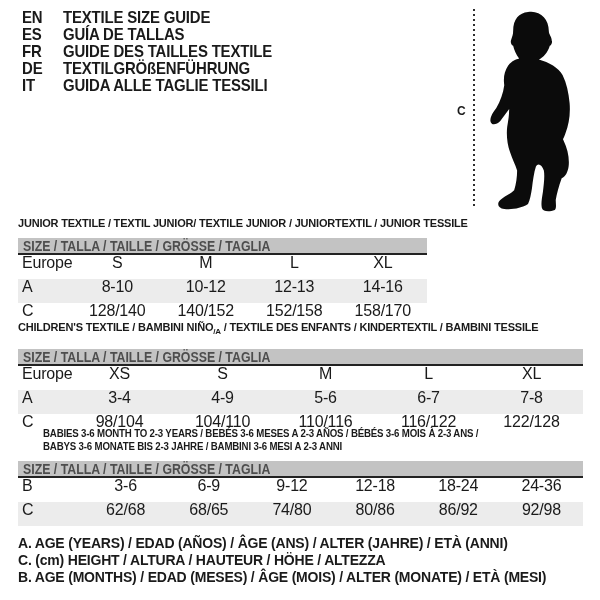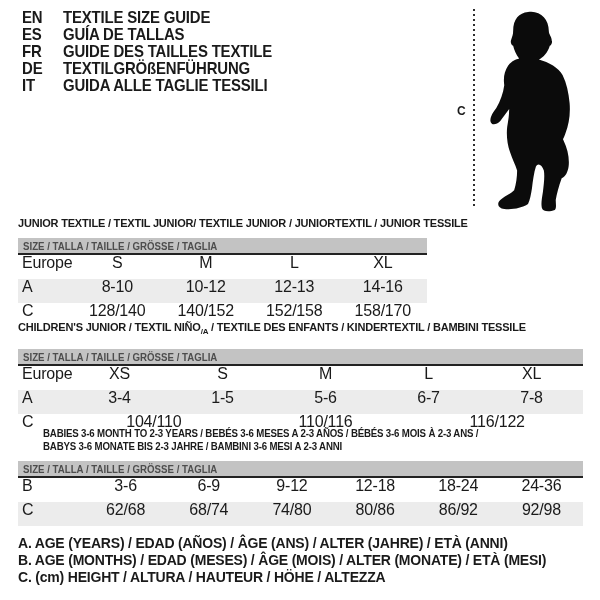--- a/index.html
+++ b/index.html
@@ -24,21 +24,21 @@
   .baby-svg{left:483px;top:8px;}
 
   
   .sec-h{font-size:11px;font-weight:bold;letter-spacing:-0.2px;line-height:13px;}
   .sec-h sub{font-size:8px;}
 
   
   .tbl{left:18px;}
   .bar{
     height:17px;line-height:17px;background:#c3c3c3;color:#4d4d4d;
-    font-size:11px;font-weight:bold;padding-left:5px;
+    font-size:14px;font-weight:bold;padding-left:5px;
     border-bottom:2px solid #222222;box-sizing:border-box;
   }
   .bar .condensed{display:inline-block;}
   .row{display:flex;height:24px;line-height:16px;font-size:16px;letter-spacing:-0.2px;}
   .row.alt{background:#ececec;}
   .c0{padding-left:4px;text-align:left;box-sizing:border-box;}
   .c{flex:1;text-align:center;}
   .w-junior .c0{width:55px;}
   .w-children .c0{width:50px;}
   .w-babies .c0{width:66px;}
@@ -142,47 +142,49 @@
   <div class="row">
     <div class="c0">C</div>
     <div class="c">128/140</div>
     <div class="c">140/152</div>
     <div class="c">152/158</div>
     <div class="c">158/170</div>
   </div>
 </div>
 
 <div class="abs sec-h" style="left:18px;top:321px;">
-  <span class="condensed"><span>CHILDREN'S JUNIOR / TEXTIL NIÑO</span><sub>/A</sub><span> / TEXTILE DES ENFANTS / KINDERTEXTIL / BAMBINI TESSILE</span></span>
+  <span class="condensed"><span>CHILDREN'S TEXTILE / BAMBINI NIÑO</span><sub>/A</sub><span> / TEXTILE DES ENFANTS / KINDERTEXTIL / BAMBINI TESSILE</span></span>
 </div>
 <div class="abs tbl w-children" style="top:349px;width:565px;">
   <div class="bar">
     <span class="condensed">SIZE / TALLA / TAILLE / GRÖSSE / TAGLIA</span>
   </div>
   <div class="row">
     <div class="c0">Europe</div>
     <div class="c">XS</div>
     <div class="c">S</div>
     <div class="c">M</div>
     <div class="c">L</div>
     <div class="c">XL</div>
   </div>
   <div class="row alt">
     <div class="c0">A</div>
     <div class="c">3-4</div>
-    <div class="c">1-5</div>
+    <div class="c">4-9</div>
     <div class="c">5-6</div>
     <div class="c">6-7</div>
     <div class="c">7-8</div>
   </div>
   <div class="row">
     <div class="c0">C</div>
+    <div class="c">98/104</div>
     <div class="c">104/110</div>
     <div class="c">110/116</div>
     <div class="c">116/122</div>
+    <div class="c">122/128</div>
   </div>
 </div>
 
 <div class="abs sec-h" style="left:18px;top:427px;margin-left:25px;">
   <div class="condensed">BABIES 3-6 MONTH TO 2-3 YEARS / BEBÉS 3-6 MESES A 2-3 AÑOS / BÉBÉS 3-6 MOIS À 2-3 ANS /</div>
   <div class="condensed">BABYS 3-6 MONATE BIS 2-3 JAHRE / BAMBINI 3-6 MESI A 2-3 ANNI</div>
 </div>
 <div class="abs tbl w-babies" style="top:461px;width:565px;">
   <div class="bar">
     <span class="condensed">SIZE / TALLA / TAILLE / GRÖSSE / TAGLIA</span>
@@ -192,25 +194,25 @@
     <div class="c">3-6</div>
     <div class="c">6-9</div>
     <div class="c">9-12</div>
     <div class="c">12-18</div>
     <div class="c">18-24</div>
     <div class="c">24-36</div>
   </div>
   <div class="row alt">
     <div class="c0">C</div>
     <div class="c">62/68</div>
-    <div class="c">68/74</div>
+    <div class="c">68/65</div>
     <div class="c">74/80</div>
     <div class="c">80/86</div>
     <div class="c">86/92</div>
     <div class="c">92/98</div>
   </div>
 </div>
 
 <div class="abs notes">
   <div class="note-row"><span class="condensed">A. AGE (YEARS) / EDAD (AÑOS) / ÂGE (ANS) / ALTER (JAHRE) / ETÀ (ANNI)</span></div>
+  <div class="note-row"><span class="condensed">C. (cm) HEIGHT / ALTURA / HAUTEUR / HÖHE / ALTEZZA</span></div>
   <div class="note-row"><span class="condensed">B. AGE (MONTHS) / EDAD (MESES) / ÂGE (MOIS) / ALTER (MONATE) / ETÀ (MESI)</span></div>
-  <div class="note-row"><span class="condensed">C. (cm) HEIGHT / ALTURA / HAUTEUR / HÖHE / ALTEZZA</span></div>
 </div>
 
 </body></html>

